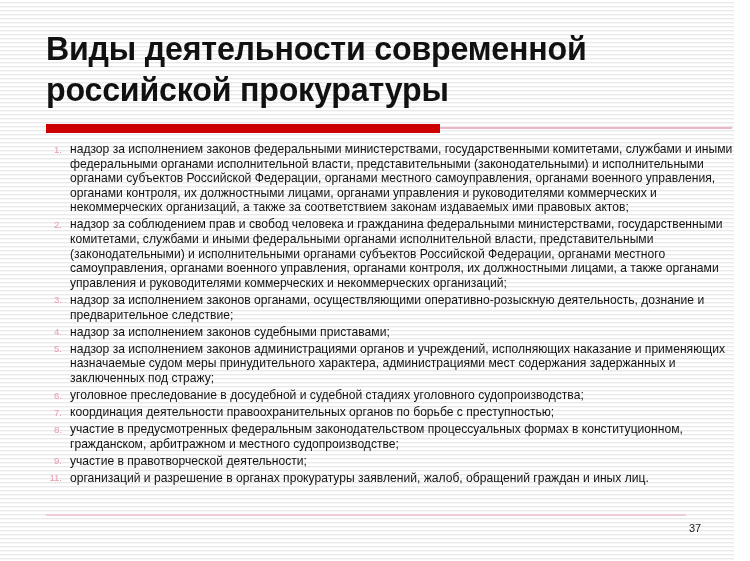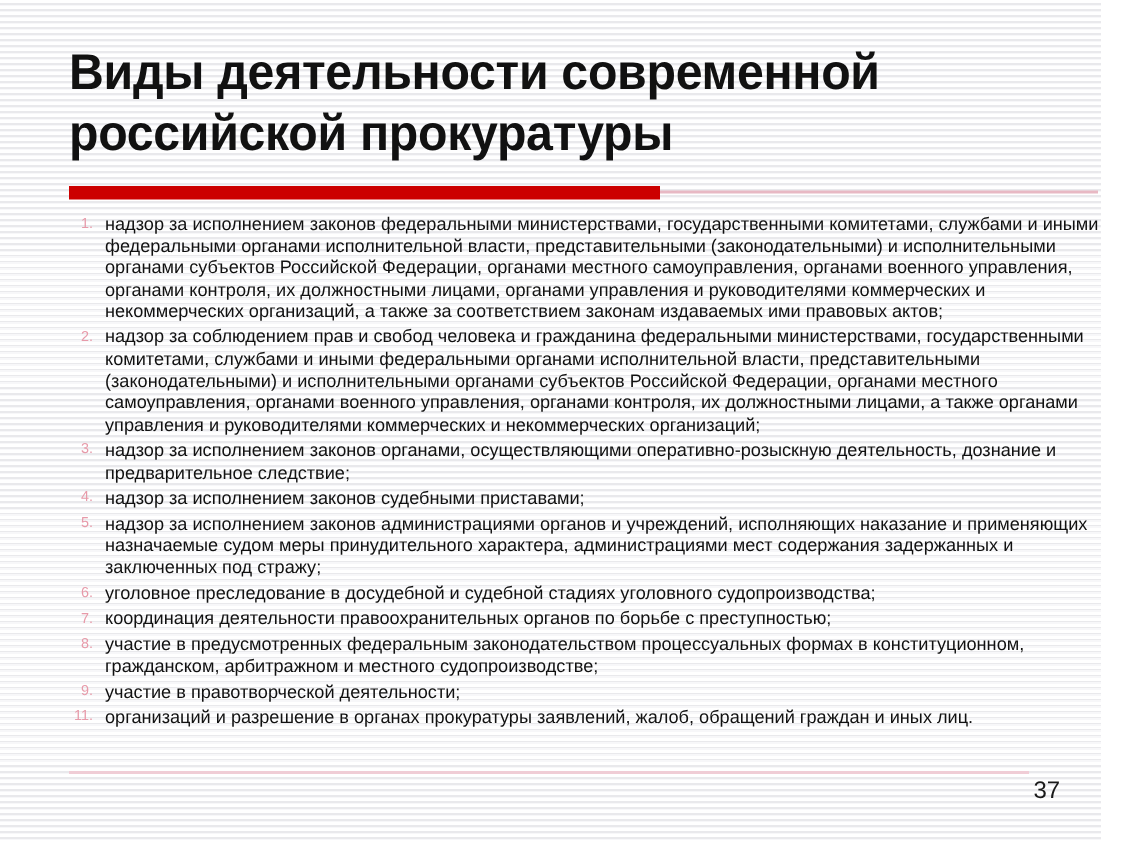--- a/index.html
+++ b/index.html
@@ -120,21 +120,21 @@
     background: #f0cdd6;
   }
 
   
   #page-number {
     position: absolute;
     left: 689px;
     top: 518px;
     width: 40px;
     text-align: left;
-    font-size: 16px;
+    font-size: 11px;
     line-height: 20px;
     color: #1a1a1a;
   }
 </style>
 </head>
 <body>
 
 <div id="slide">
 
   <div id="title-block">

